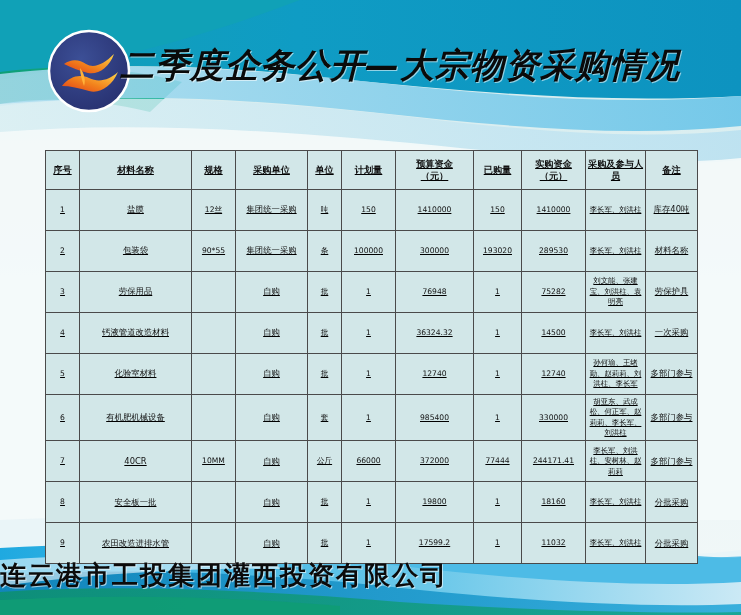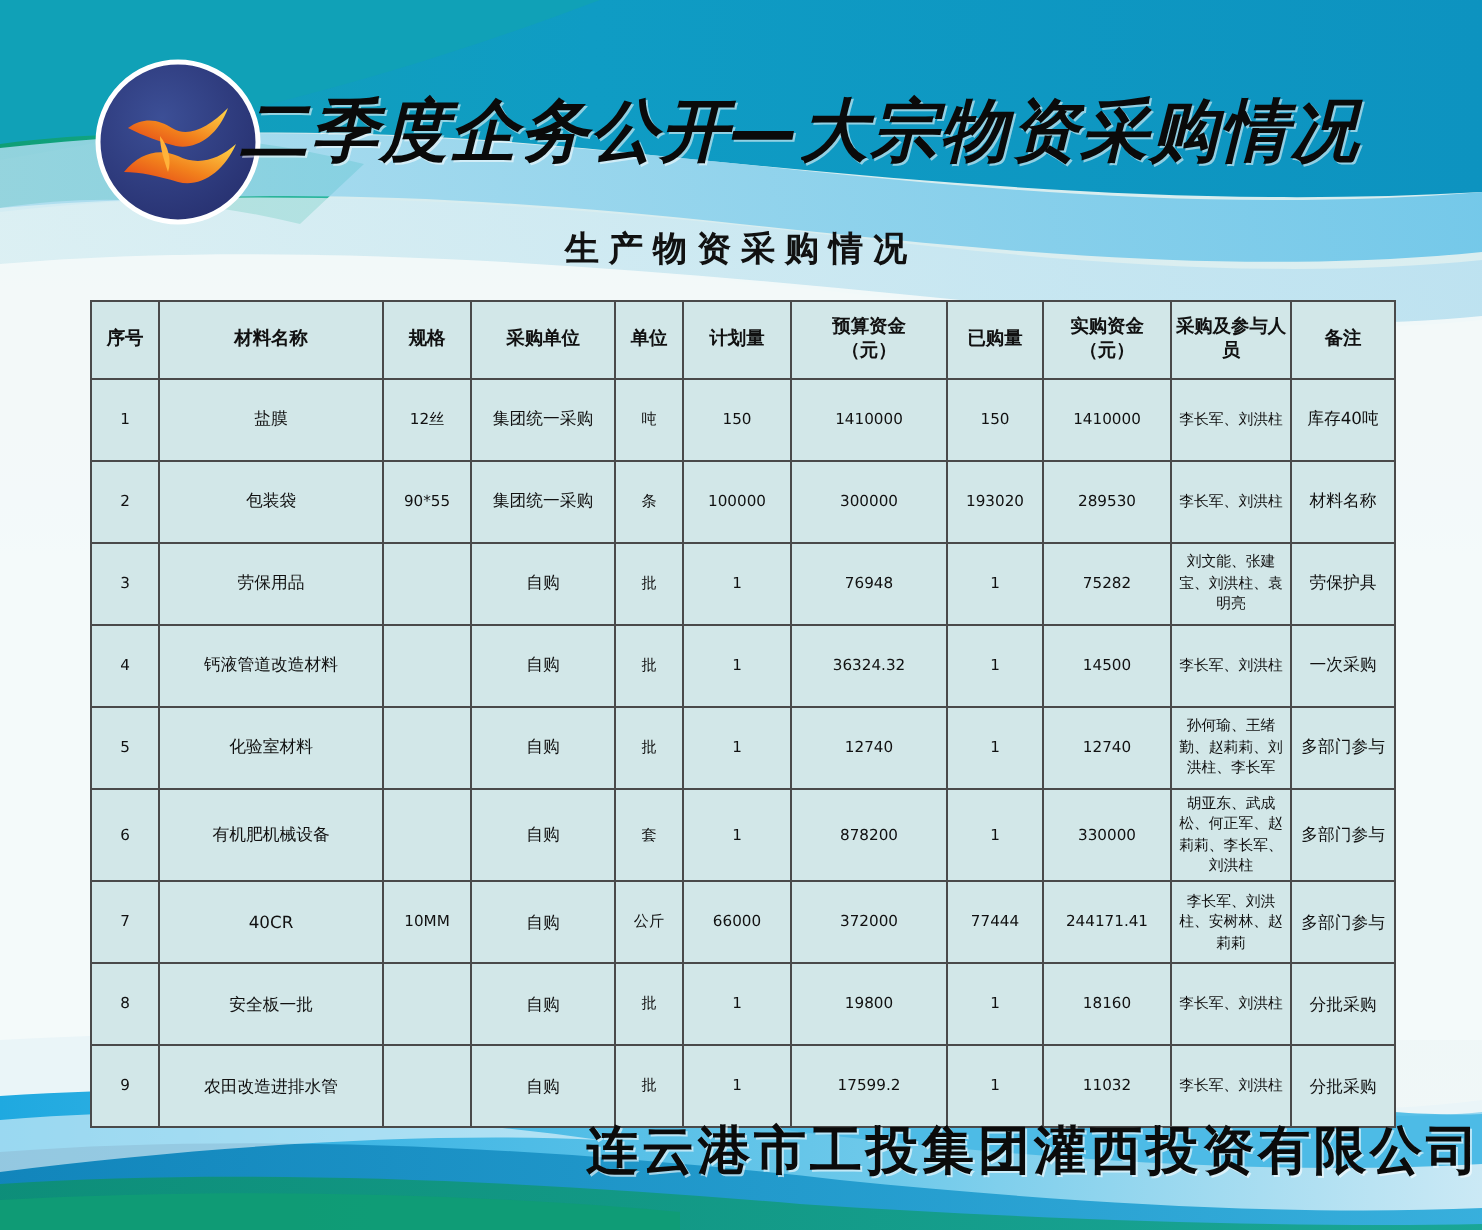--- a/index.html
+++ b/index.html
@@ -69,20 +69,21 @@
     letter-spacing: 5px;
     color: #111111;
   }
   
   .table-wrap {
     position: absolute;
     left: 45px;
     top: 150px;
     width: 540px;
     z-index: 5;
+    text-decoration: underline;
   }
   table.proc {
     border-collapse: collapse;
     width: 652px;
     table-layout: fixed;
     background: transparent;
   }
   table.proc th, table.proc td {
     border: 1px solid #4a4a4a;
     background: #d2e7e8;
@@ -128,21 +129,21 @@
     top: 548px;
     width: 741px;
     height: 67px;
     z-index: 4;
   }
   .company {
     position: absolute;
     left: 0;
     top: 558px;
     width: 741px;
-    text-align: right;
+    text-align: left;
     z-index: 7;
     font-size: 26px;
     font-weight: bold;
     letter-spacing: 2px;
     color: #0b0b0b;
     text-shadow: 1px 1px 0 rgba(255,255,255,0.6);
   }
 </style>
 </head>
 <body>
@@ -232,21 +233,20 @@
     <circle cx="43" cy="43" r="40" fill="url(#circGrad)" stroke="#ffffff" stroke-width="2.5"></circle>
     <path d="M18,36 C26,30 34,32 40,36 C48,41 58,36 68,26 C63,40 52,47 42,45
              C34,43 26,40 18,36 Z" fill="url(#flameGrad)"></path>
     <path d="M16,58 C24,48 34,46 43,50 C53,55 63,52 72,44 C66,58 54,66 43,63
              C33,60 24,58 16,58 Z" fill="url(#flameGrad)"></path>
     <path d="M34,40 C38,45 40,52 38,58 C36,52 34,46 34,40 Z" fill="#ffb23a"></path>
   </svg>
 
   <div class="title-main">二季度企务公开—大宗物资采购情况</div>
 
-  <div class="subtitle">生产物资采购情况</div>
 
   <div class="table-wrap">
     <table class="proc">
       <colgroup>
         <col style="width:34px">
         <col style="width:112px">
         <col style="width:44px">
         <col style="width:72px">
         <col style="width:34px">
         <col style="width:54px">
@@ -361,21 +361,21 @@
           <td class="people">孙何瑜、王绪勤、赵莉莉、刘洪柱、李长军</td>
           <td class="txt">多部门参与</td>
         </tr>
         <tr>
           <td>6</td>
           <td class="txt">有机肥机械设备</td>
           <td></td>
           <td class="txt">自购</td>
           <td>套</td>
           <td>1</td>
-          <td>878200</td>
+          <td>985400</td>
           <td>1</td>
           <td>330000</td>
           <td class="people">胡亚东、武成松、何正军、赵莉莉、李长军、刘洪柱</td>
           <td class="txt">多部门参与</td>
         </tr>
         <tr>
           <td>7</td>
           <td class="txt">40CR</td>
           <td>10MM</td>
           <td class="txt">自购</td>

